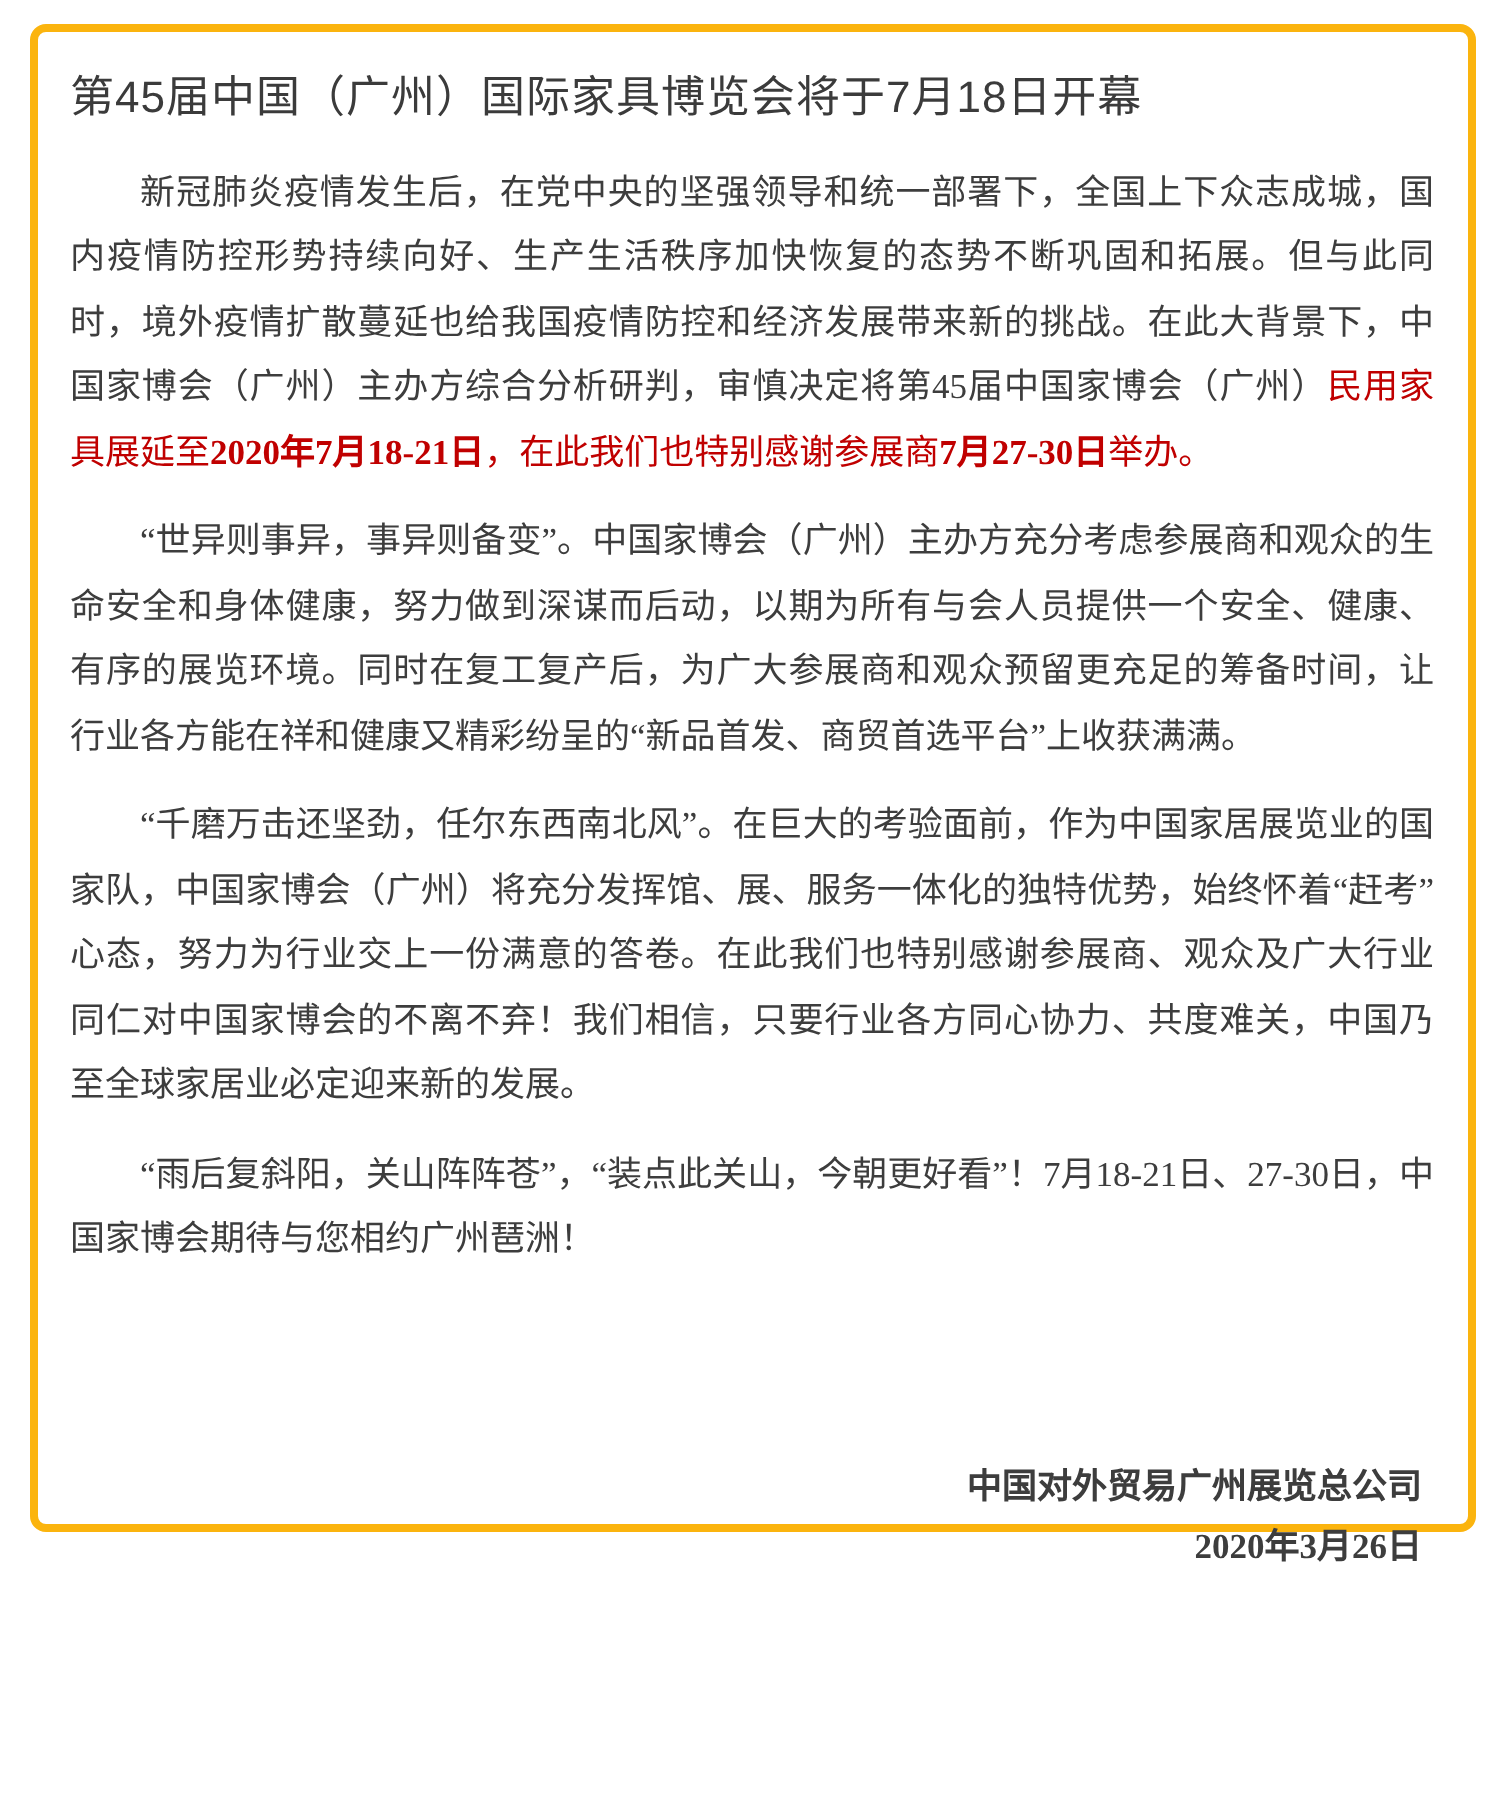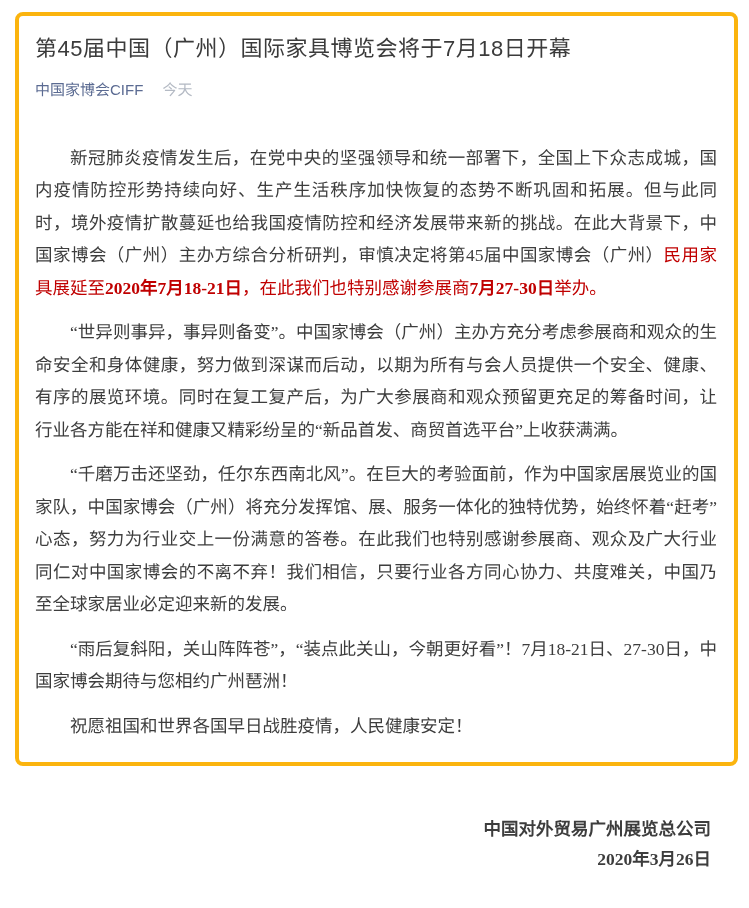--- a/index.html
+++ b/index.html
@@ -61,55 +61,50 @@
     font-weight:bold;
   }
   p.para{
     margin:0 0 12px 0;
     text-indent:2em;
   }
   p.para:last-child{margin-bottom:0;}
   .red{color:var(--highlight-red);}
   .red-bold{color:var(--highlight-red);font-weight:bold;}
   .signature{
-    margin-top:72px;
+    margin-top:92px;
     font-family:"Liberation Serif","DejaVu Serif",serif;
     font-size:17.5px;
     line-height:30px;
     font-weight:bold;
     color:var(--body-text);
     text-align:right;
     padding-right:6px;
   }
   .signature p{margin:0;}
 </style>
 </head>
 <body>
 
 <div class="card">
 
   <h1 class="title">第45届中国（广州）国际家具博览会将于7月18日开幕</h1>
 
-  <div class="byline">
-    <span class="author">中国家博会CIFF</span>
-    <span class="time">今天</span>
-  </div>
 
   <div class="article-body">
 
 
     <p class="para"><span>新冠肺炎疫情发生后，在党中央的坚强领导和统一部署下，全国上下众志成城，国内疫情防控形势持续向好、生产生活秩序加快恢复的态势不断巩固和拓展。但与此同时，境外疫情扩散蔓延也给我国疫情防控和经济发展带来新的挑战。在此大背景下，中国家博会（广州）主办方综合分析研判，审慎决定将第45届中国家博会（广州）</span><span class="red">民用家具展延至</span><span class="red-bold">2020年7月18-21日</span><span class="red">，在此我们也特别感谢参展商</span><span class="red-bold">7月27-30日</span><span class="red">举办。</span></p>
 
     <p class="para">“世异则事异，事异则备变”。中国家博会（广州）主办方充分考虑参展商和观众的生命安全和身体健康，努力做到深谋而后动，以期为所有与会人员提供一个安全、健康、有序的展览环境。同时在复工复产后，为广大参展商和观众预留更充足的筹备时间，让行业各方能在祥和健康又精彩纷呈的“新品首发、商贸首选平台”上收获满满。</p>
 
     <p class="para">“千磨万击还坚劲，任尔东西南北风”。在巨大的考验面前，作为中国家居展览业的国家队，中国家博会（广州）将充分发挥馆、展、服务一体化的独特优势，始终怀着“赶考”心态，努力为行业交上一份满意的答卷。在此我们也特别感谢参展商、观众及广大行业同仁对中国家博会的不离不弃！我们相信，只要行业各方同心协力、共度难关，中国乃至全球家居业必定迎来新的发展。</p>
 
     <p class="para">“雨后复斜阳，关山阵阵苍”，“装点此关山，今朝更好看”！7月18-21日、27-30日，中国家博会期待与您相约广州琶洲！</p>
 
-    <p class="para">祝愿祖国和世界各国早日战胜疫情，人民健康安定！</p>
   </div>
 
   <div class="signature">
     <p>中国对外贸易广州展览总公司</p>
     <p>2020年3月26日</p>
   </div>
 
 </div>
 
 </body></html>

